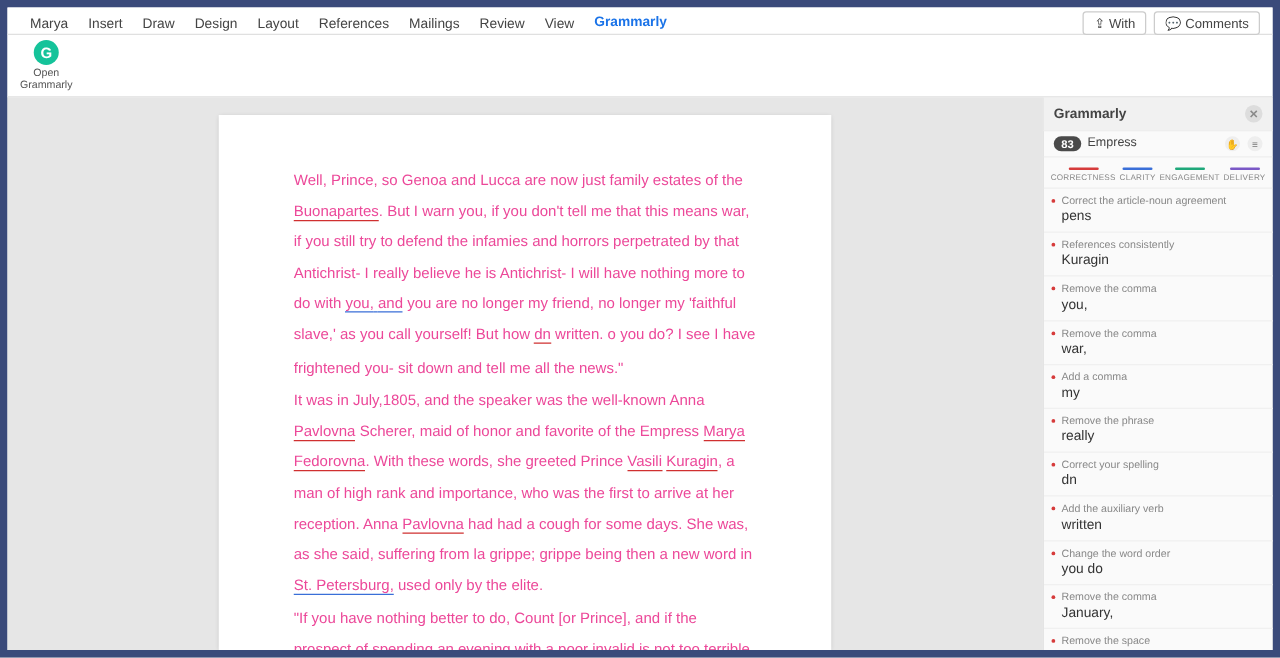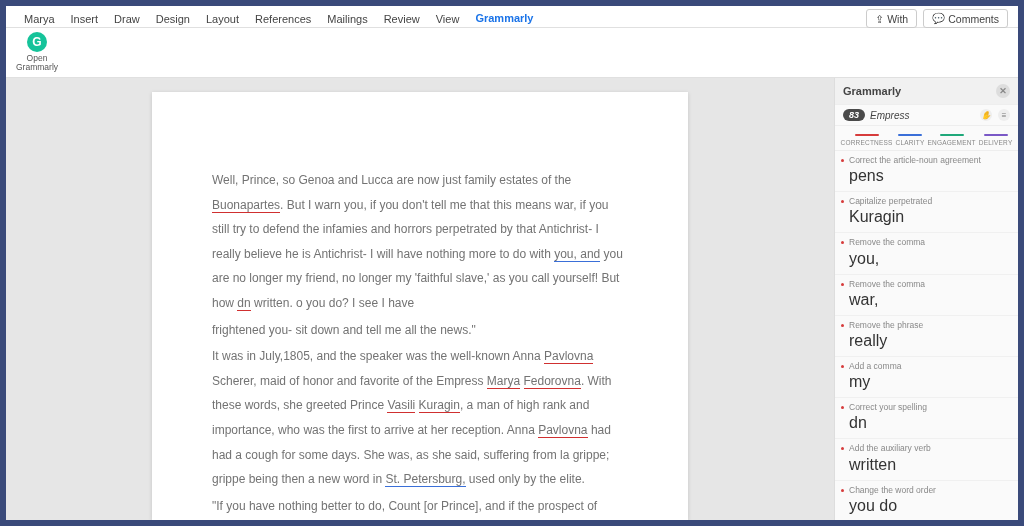--- a/index.html
+++ b/index.html
@@ -95,26 +95,26 @@
   }
   .doc-area {
     flex: 1;
     display: flex;
     justify-content: center;
     overflow: hidden;
     padding-top: 14px;
   }
   .page {
     background: #fff;
-    width: 536px;
-    padding: 76px 60px 10px 60px;
+    width: 490px;
+    padding: 40px 60px 10px 60px;
     box-shadow: 0 1px 4px rgba(0,0,0,0.15);
     font-size: 12px;
     line-height: 2.05;
-    color: #737373;
+    color: #ec4899;
   }
   .page p { margin: 0 0 2px 0; }
   .ul-red { border-bottom: 1px solid #d03030; }
   .ul-blue { border-bottom: 1px solid #3a6fd8; }
   .sidebar {
     width: 184px;
     background: #fafafa;
     border-left: 1px solid #ddd;
     display: flex;
     flex-direction: column;
@@ -132,25 +132,24 @@
   }
   .close-x {
     margin-left: auto;
     color: #888;
     cursor: pointer;
     width: 14px; height: 14px; border-radius:50%; background:#ddd;
     display:flex;align-items:center;justify-content:center;font-size:9px;
   }
   .alerts-row {
     display: flex;
-    align-items: flex-end;
+    align-items: flex-start;
     padding: 4px 8px;
     gap: 5px;
     border-bottom: 1px solid #eee;
-    font-style: italic;
   }
   .alert-badge {
     background: #4a4a4a;
     color: #fff;
     border-radius: 30px;
     padding: 1px 6px;
     font-size: 9px;
     font-weight: 600;
   }
   .alerts-label { font-size: 10px; color: #444; }
@@ -182,21 +181,21 @@
     position: relative;
     cursor: pointer;
   }
   .sugg-dot {
     position: absolute;
     left: 6px;
     top: 8px;
     width: 3px; height: 3px; border-radius: 50%;
   }
   .sugg-title { font-size: 8.5px; color: #888; line-height: 1.2; }
-  .sugg-word { font-size: 16px; color: #333; margin-top: 2px; }
+  .sugg-word { font-size: 11px; color: #333; margin-top: 2px; }
 </style>
 </head>
 <body>
 
 <div class="app">
 
   <div class="ribbon-tabs">
     <div class="tab">Marya</div>
     <div class="tab">Insert</div>
     <div class="tab">Draw</div>
@@ -276,45 +275,45 @@
         </div>
       </div>
       <div class="suggestions" id="suggestions">
           <div class="sugg">
             <div class="sugg-dot" style="background: rgb(214, 59, 59);"></div>
             <div class="sugg-title">Correct the article-noun agreement</div>
             <div class="sugg-word">pens</div>
           </div>
           <div class="sugg">
             <div class="sugg-dot" style="background: rgb(214, 59, 59);"></div>
-            <div class="sugg-title">Capitalize perpetrated</div>
+            <div class="sugg-title">References consistently</div>
             <div class="sugg-word">Kuragin</div>
           </div>
           <div class="sugg">
             <div class="sugg-dot" style="background: rgb(214, 59, 59);"></div>
             <div class="sugg-title">Remove the comma</div>
             <div class="sugg-word">you,</div>
           </div>
           <div class="sugg">
             <div class="sugg-dot" style="background: rgb(214, 59, 59);"></div>
             <div class="sugg-title">Remove the comma</div>
             <div class="sugg-word">war,</div>
           </div>
           <div class="sugg">
             <div class="sugg-dot" style="background: rgb(214, 59, 59);"></div>
+            <div class="sugg-title">Add a comma</div>
+            <div class="sugg-word">my</div>
+          </div>
+          <div class="sugg">
+            <div class="sugg-dot" style="background: rgb(214, 59, 59);"></div>
             <div class="sugg-title">Remove the phrase</div>
             <div class="sugg-word">really</div>
           </div>
           <div class="sugg">
             <div class="sugg-dot" style="background: rgb(214, 59, 59);"></div>
-            <div class="sugg-title">Add a comma</div>
-            <div class="sugg-word">my</div>
-          </div>
-          <div class="sugg">
-            <div class="sugg-dot" style="background: rgb(214, 59, 59);"></div>
             <div class="sugg-title">Correct your spelling</div>
             <div class="sugg-word">dn</div>
           </div>
           <div class="sugg">
             <div class="sugg-dot" style="background: rgb(214, 59, 59);"></div>
             <div class="sugg-title">Add the auxiliary verb</div>
             <div class="sugg-word">written</div>
           </div>
           <div class="sugg">
             <div class="sugg-dot" style="background: rgb(214, 59, 59);"></div>

